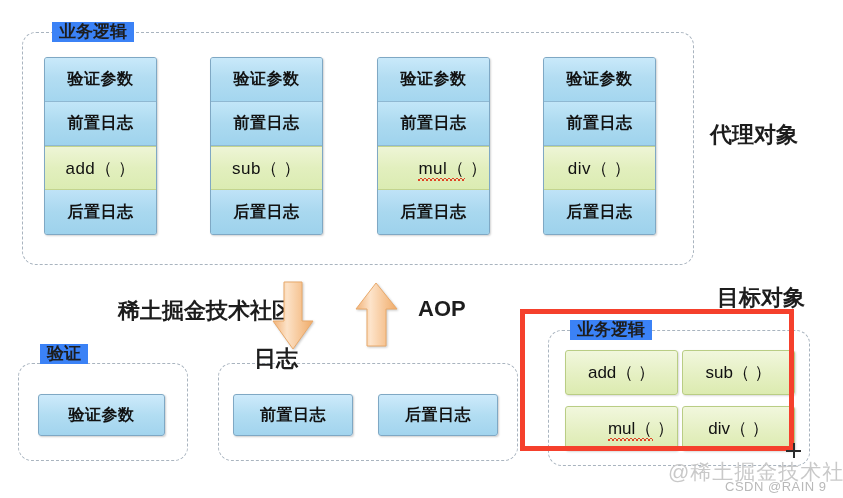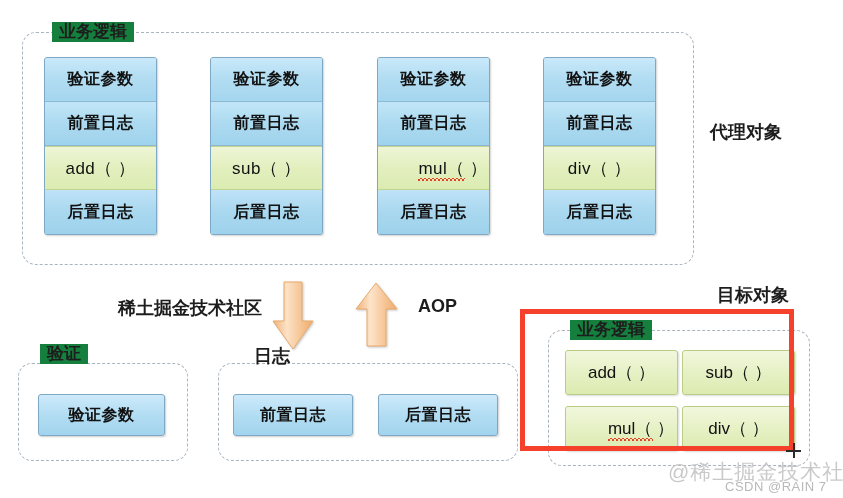--- a/index.html
+++ b/index.html
@@ -15,31 +15,31 @@
   
   .group{
     position:absolute;
     border:1.5px dashed #a9b4bf;
     border-radius:14px;
     box-sizing:border-box;
     background:transparent;
   }
   .group-label{
     position:absolute;
-    background:#15803d;
+    background:#3b82f6;
     font-size:17px;
     font-weight:700;
     color:#1d1d1d;
     padding:0 7px;
     white-space:nowrap;
     line-height:20px;
   }
   .plain-label{
     position:absolute;
-    font-size:18px;
+    font-size:22px;
     font-weight:700;
     color:#1d1d1d;
     white-space:nowrap;
   }
 
   
   .column{
     position:absolute;
     width:113px;
     box-sizing:border-box;
@@ -263,15 +263,15 @@
   <div class="gbox" style="left:682px;top:350px;width:113px;height:45px;">sub（ ）</div>
   <div class="gbox" style="left:565px;top:406px;width:113px;height:45px;">
     <span class="squig">mul（ ）</span>
   </div>
   <div class="gbox" style="left:682px;top:406px;width:113px;height:45px;">div（ ）</div>
 
   <div class="redbox" style="left:520px;top:309px;width:274px;height:142px;"></div>
   <div class="crosshair" style="left:786px;top:443px;"></div>
 
   <div class="wm-main" style="left:668px;top:458px;">@稀土掘金技术社区</div>
-  <div class="wm-sub" style="left:725px;top:479px;">CSDN @RAIN 7</div>
+  <div class="wm-sub" style="left:725px;top:479px;">CSDN @RAIN 9</div>
 
 </div>
 
 </body></html>

